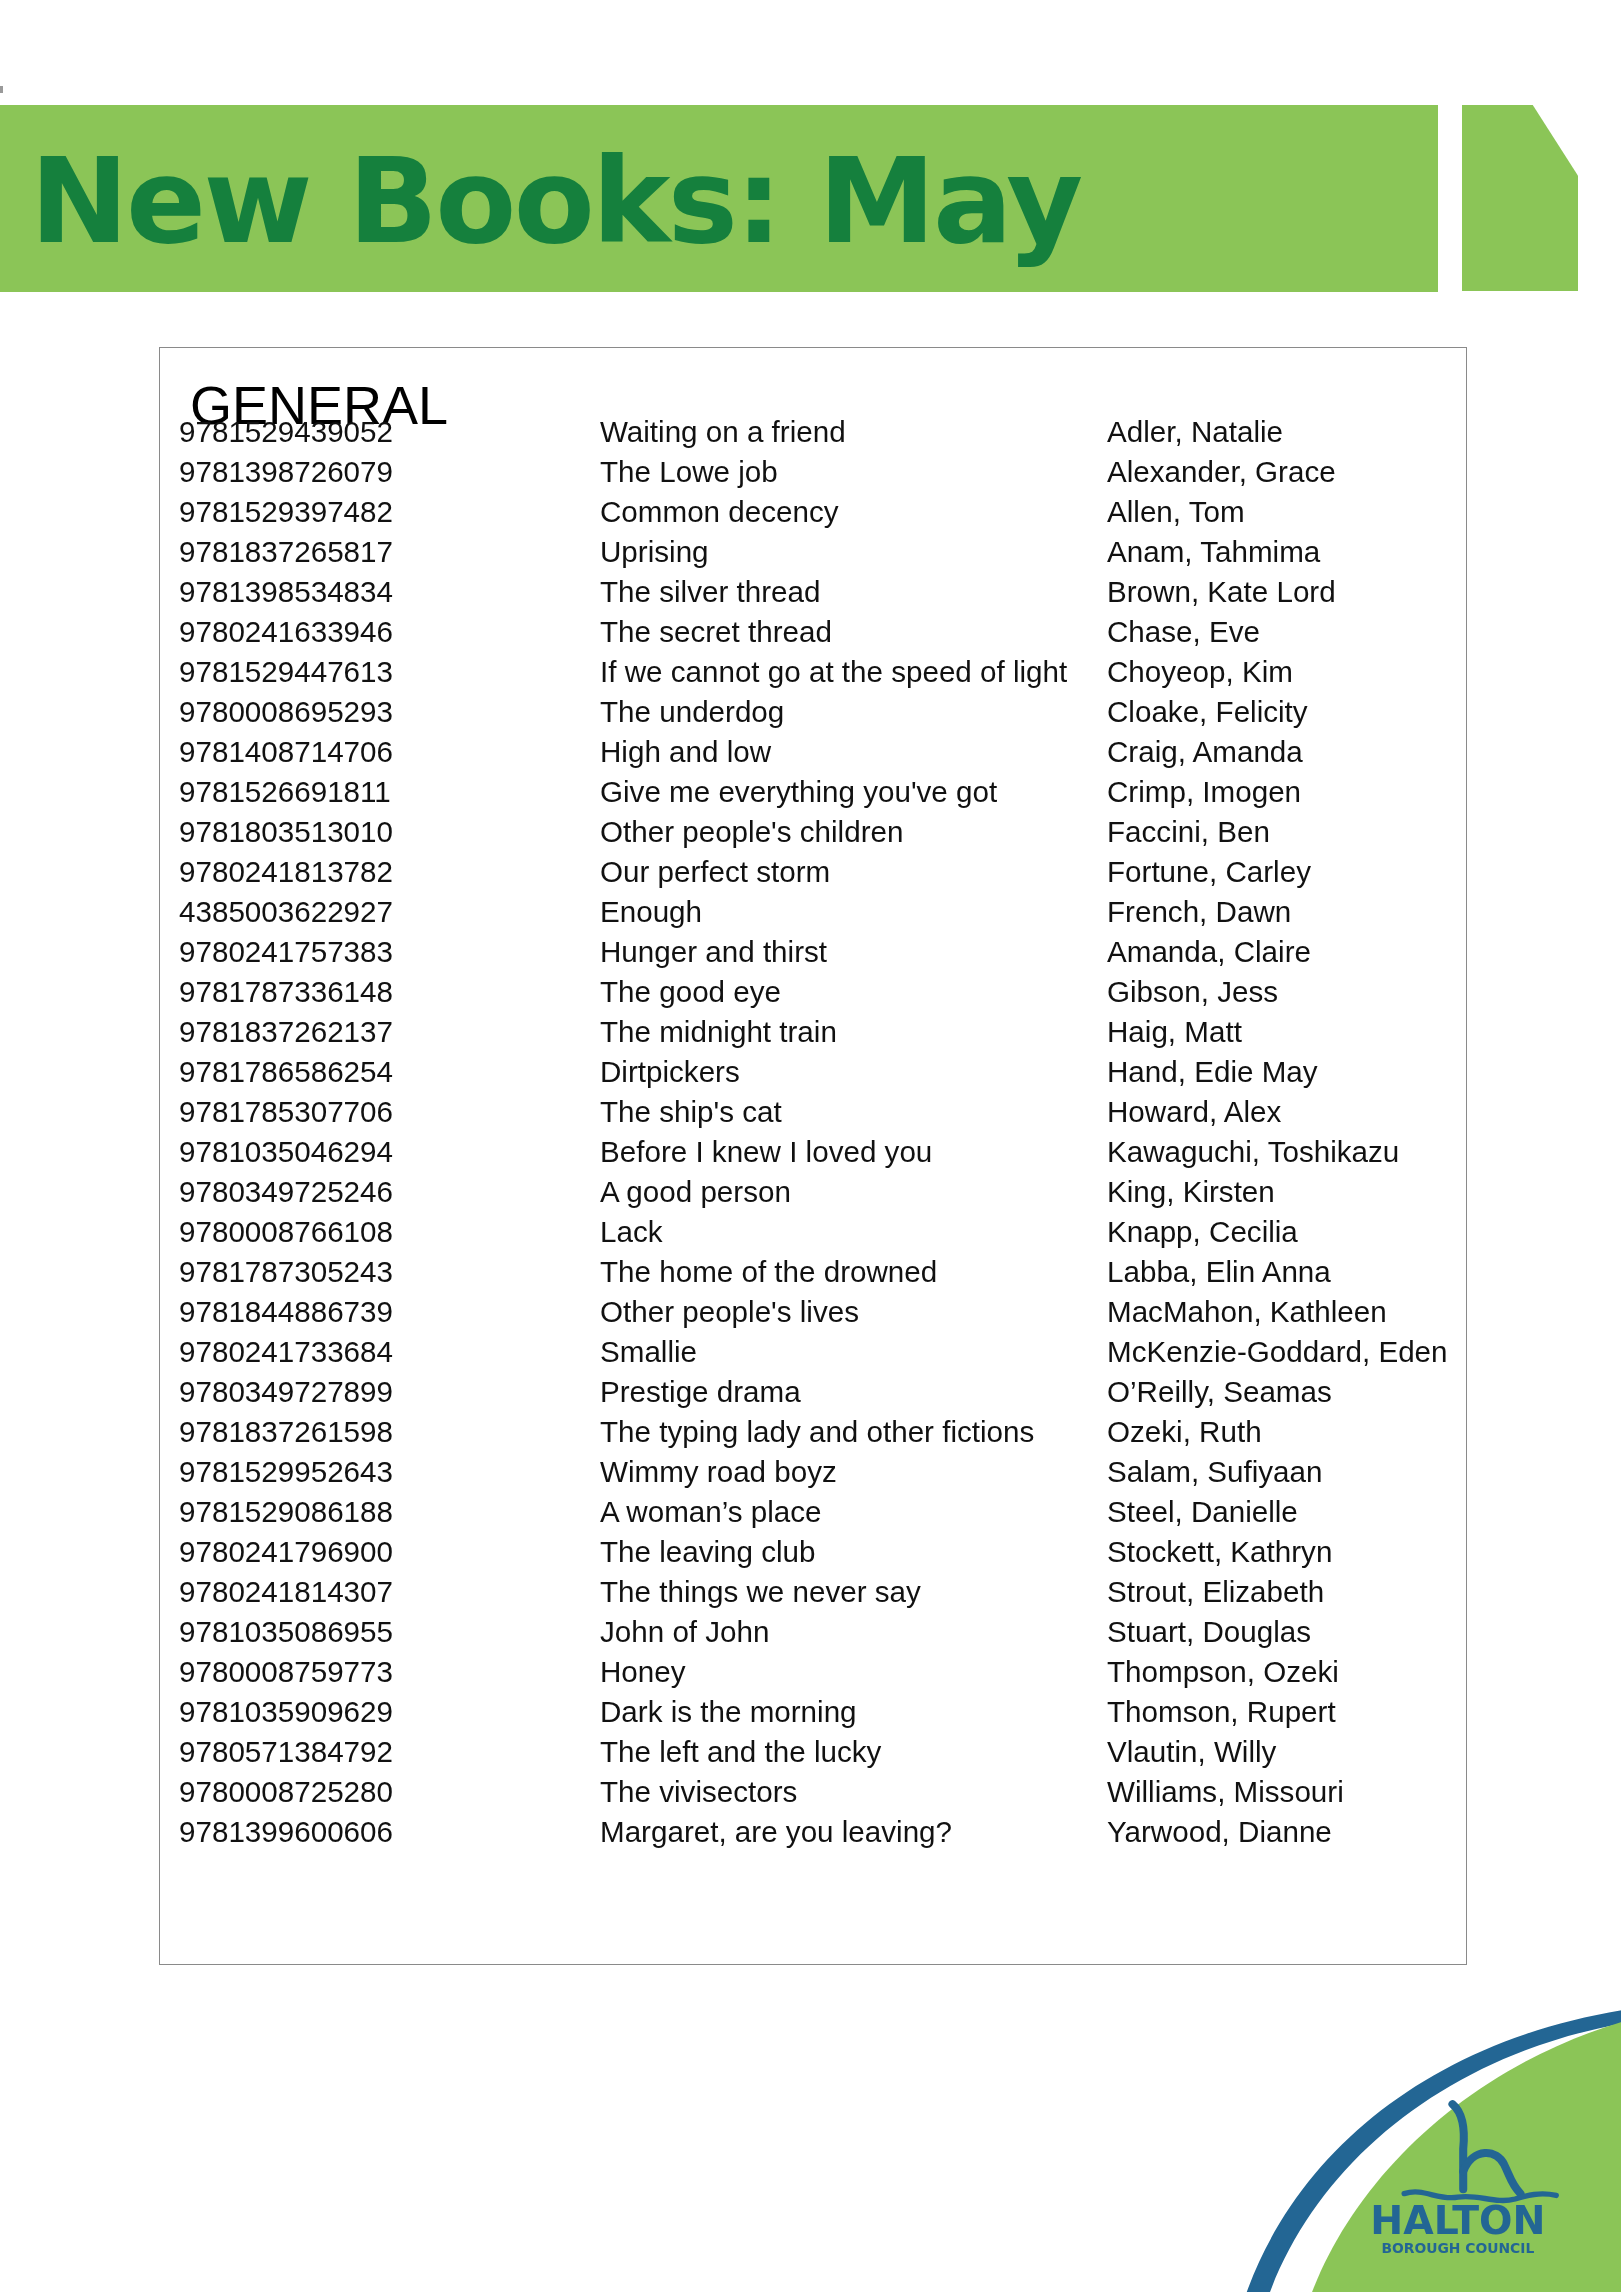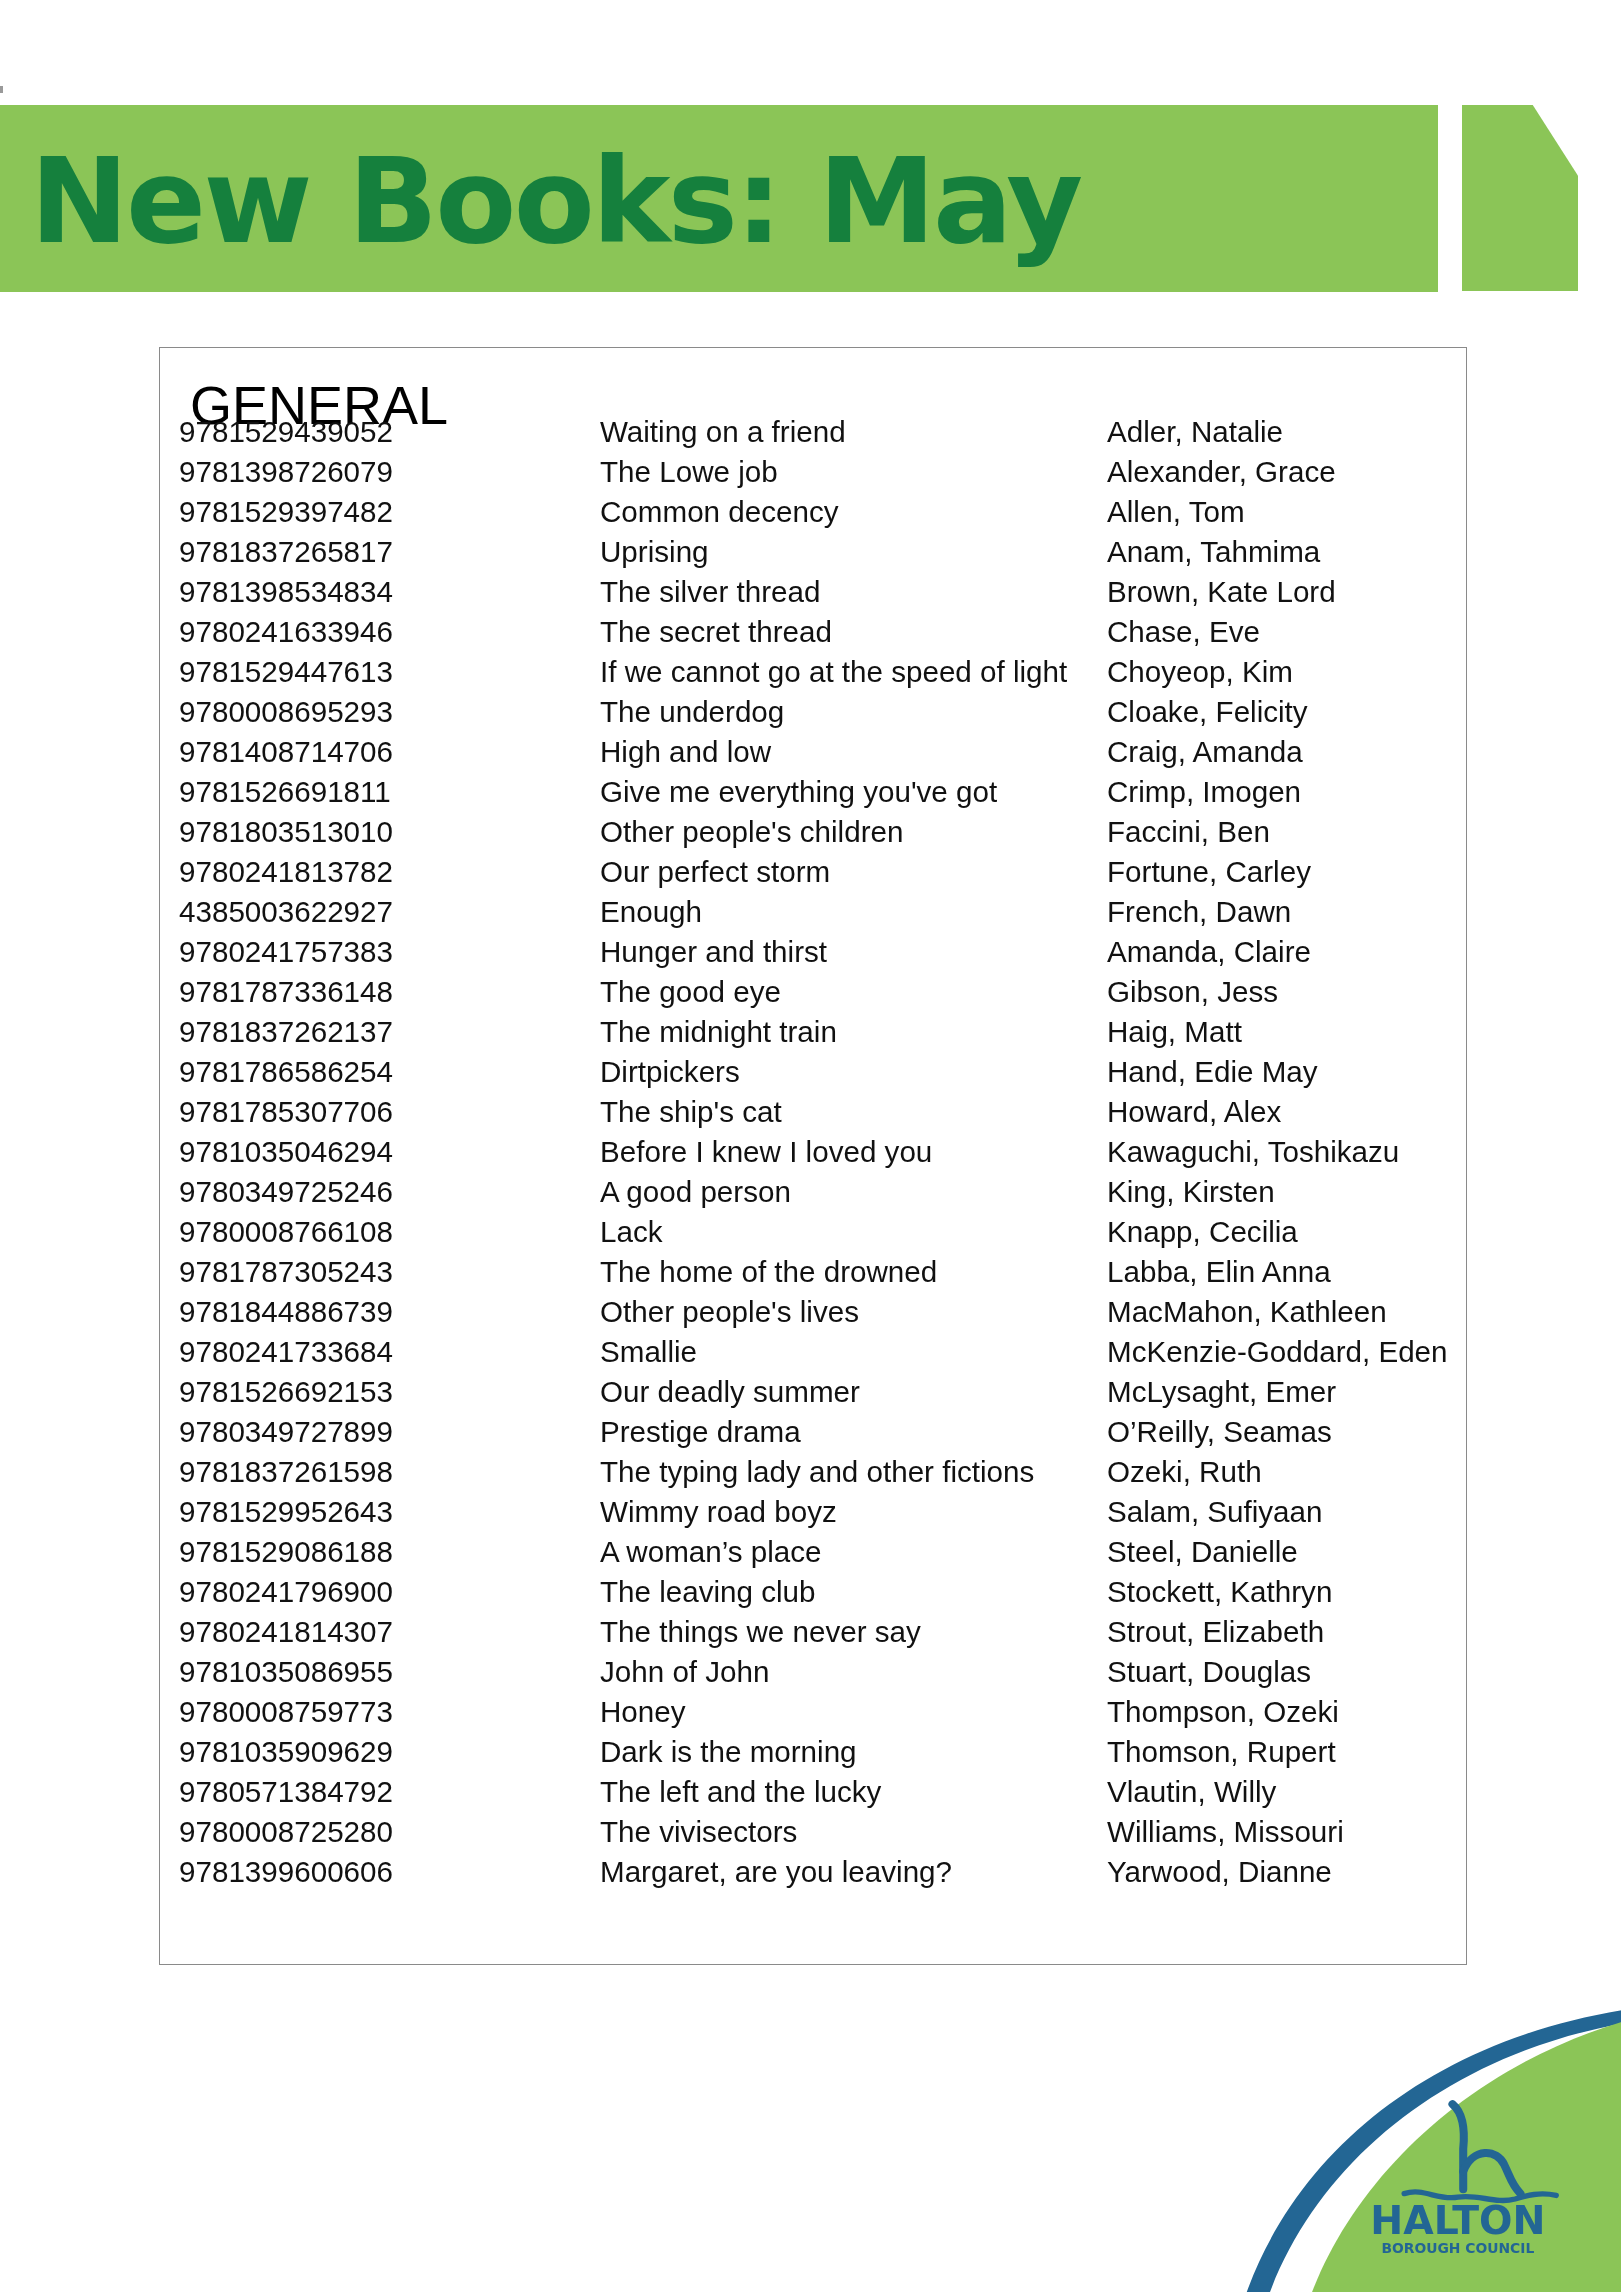--- a/index.html
+++ b/index.html
@@ -226,25 +226,20 @@
     </div>
     <div class="book-row">
       <span class="col-isbn">9781844886739</span>
       <span class="col-title">Other people's lives</span>
       <span class="col-author">MacMahon, Kathleen</span>
     </div>
     <div class="book-row">
       <span class="col-isbn">9780241733684</span>
       <span class="col-title">Smallie</span>
       <span class="col-author">McKenzie-Goddard, Eden</span>
-    </div>
-    <div class="book-row">
-      <span class="col-isbn">9781526692153</span>
-      <span class="col-title">Our deadly summer</span>
-      <span class="col-author">McLysaght, Emer</span>
     </div>
     <div class="book-row">
       <span class="col-isbn">9780349727899</span>
       <span class="col-title">Prestige drama</span>
       <span class="col-author">O’Reilly, Seamas</span>
     </div>
     <div class="book-row">
       <span class="col-isbn">9781837261598</span>
       <span class="col-title">The typing lady and other fictions</span>
       <span class="col-author">Ozeki, Ruth</span>

